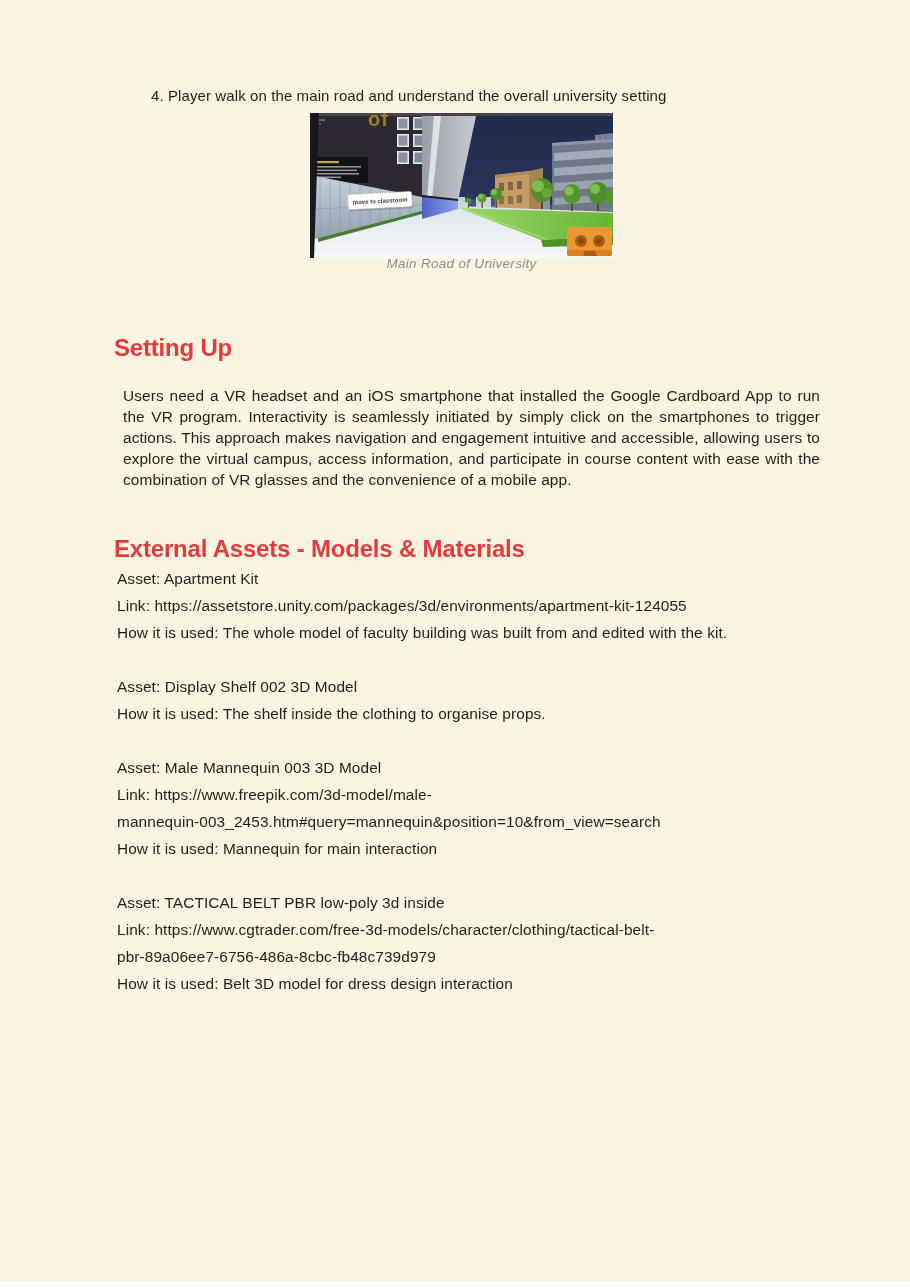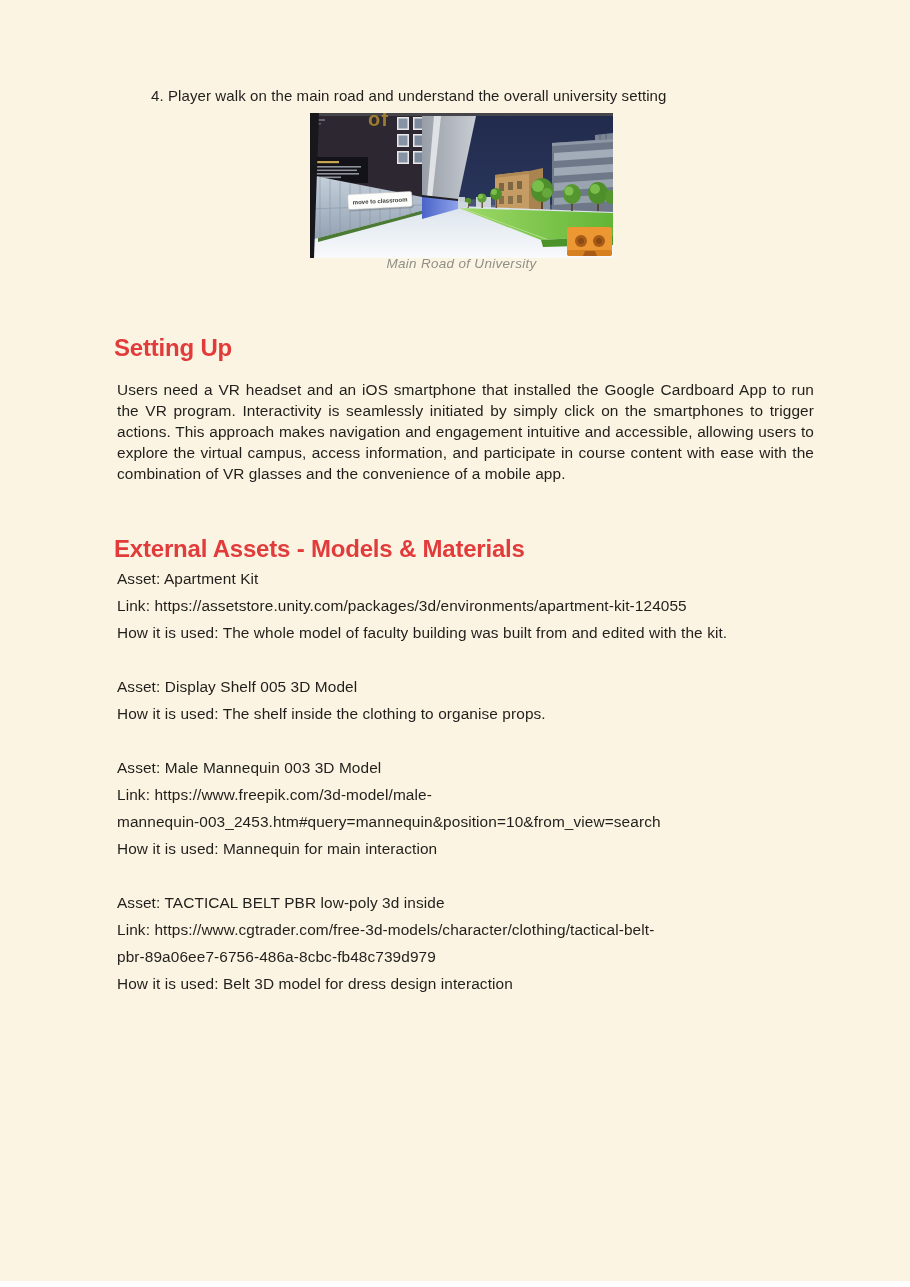--- a/index.html
+++ b/index.html
@@ -27,21 +27,21 @@
     position:absolute;left:310px;top:256px;width:303px;text-align:center;
     font-style:italic;font-size:13.5px;color:var(--caption-color);letter-spacing:.3px;
   }
   .h2red{
     position:absolute;left:110px;margin:4px;
     font-size:24px;font-weight:700;color:var(--accent-color);letter-spacing:-.2px;
   }
   #setting-up-heading{top:330px;}
   #external-assets-heading{top:531px;}
   .body-par{
-    position:absolute;left:107px;top:369px;width:697px;margin:10px;
+    position:absolute;left:107px;top:369px;width:697px;margin:16px;
     font-size:15.4px;line-height:21px;color:var(--text-color);
     text-align:justify;letter-spacing:.1px;
   }
   .assets{
     position:absolute;left:117px;top:565px;width:697px;
     font-size:15.4px;line-height:27px;color:var(--text-color);letter-spacing:.1px;
   }
   .asset-block{margin:0 0 27px 0;}
   .asset-block p{margin:0;}
   .asset-link{white-space:pre-line;}
@@ -231,21 +231,21 @@
 
   <h2 class="h2red" id="external-assets-heading">External Assets - Models &amp; Materials</h2>
 
   <div class="assets">
     <div class="asset-block">
       <p>Asset: Apartment Kit</p>
       <p class="asset-link">Link: https://assetstore.unity.com/packages/3d/environments/apartment-kit-124055</p>
       <p>How it is used: The whole model of faculty building was built from and edited with the kit.</p>
     </div>
     <div class="asset-block">
-      <p>Asset: Display Shelf 005 3D Model</p>
+      <p>Asset: Display Shelf 002 3D Model</p>
       <p>How it is used: The shelf inside the clothing to organise props.</p>
     </div>
     <div class="asset-block">
       <p>Asset: Male Mannequin 003 3D Model</p>
       <p class="asset-link">Link: https://www.freepik.com/3d-model/male-
 mannequin-003_2453.htm#query=mannequin&amp;position=10&amp;from_view=search</p>
       <p>How it is used: Mannequin for main interaction</p>
     </div>
     <div class="asset-block">
       <p>Asset: TACTICAL BELT PBR low-poly 3d inside</p>

